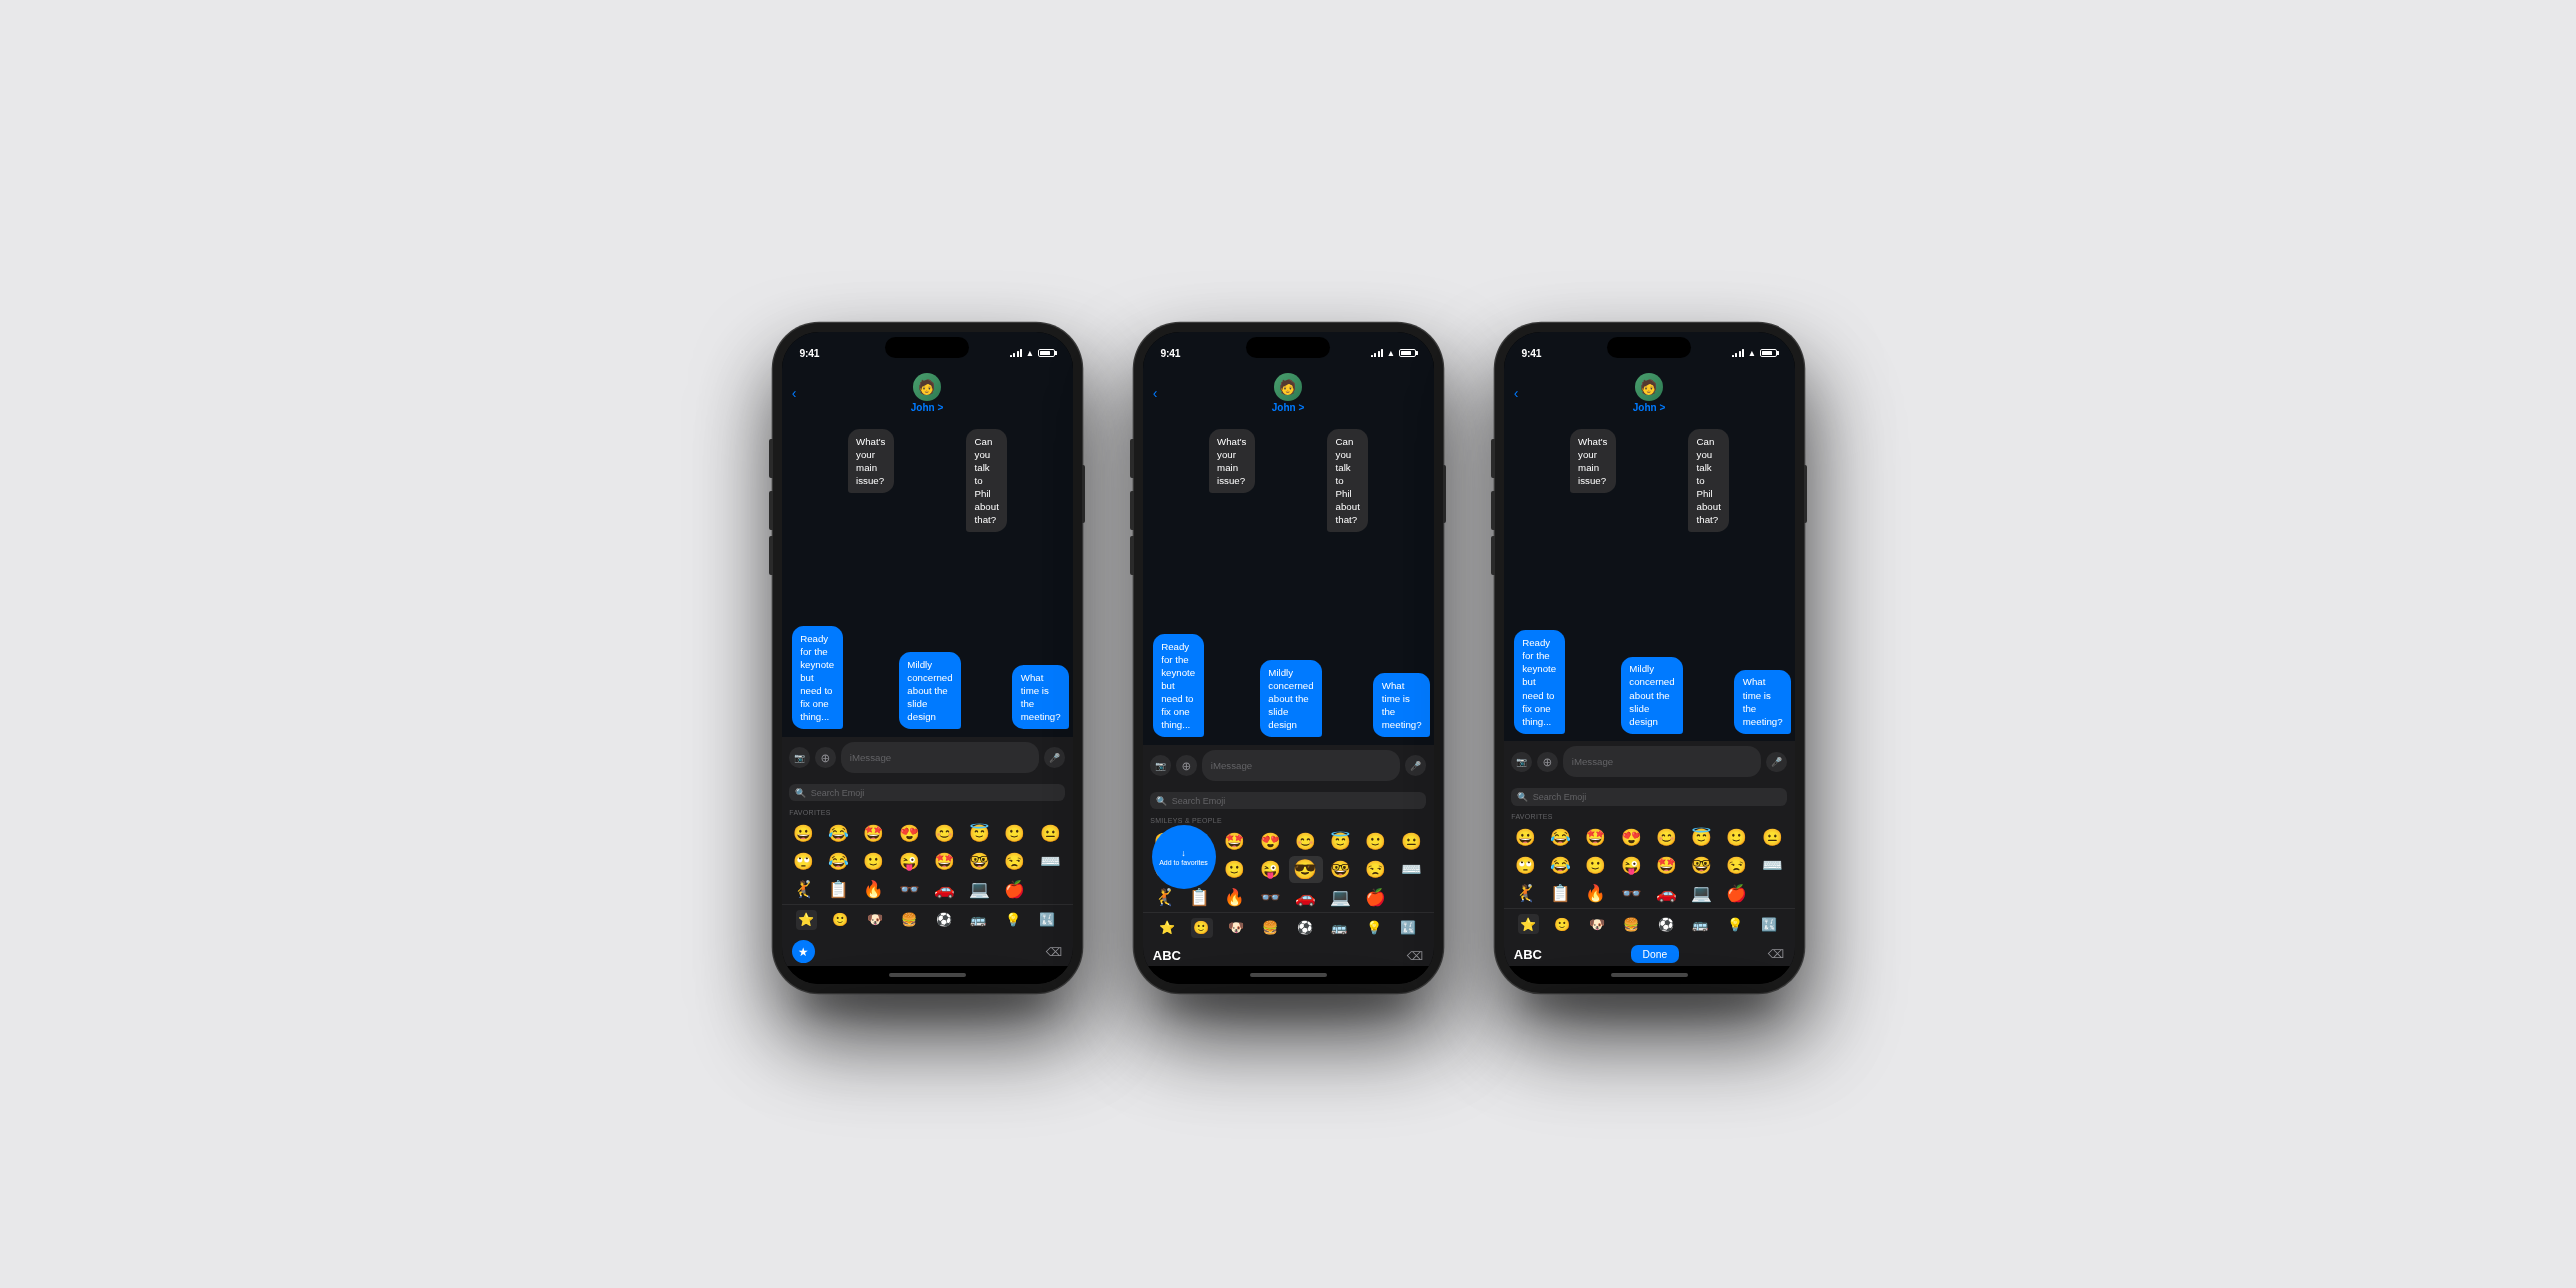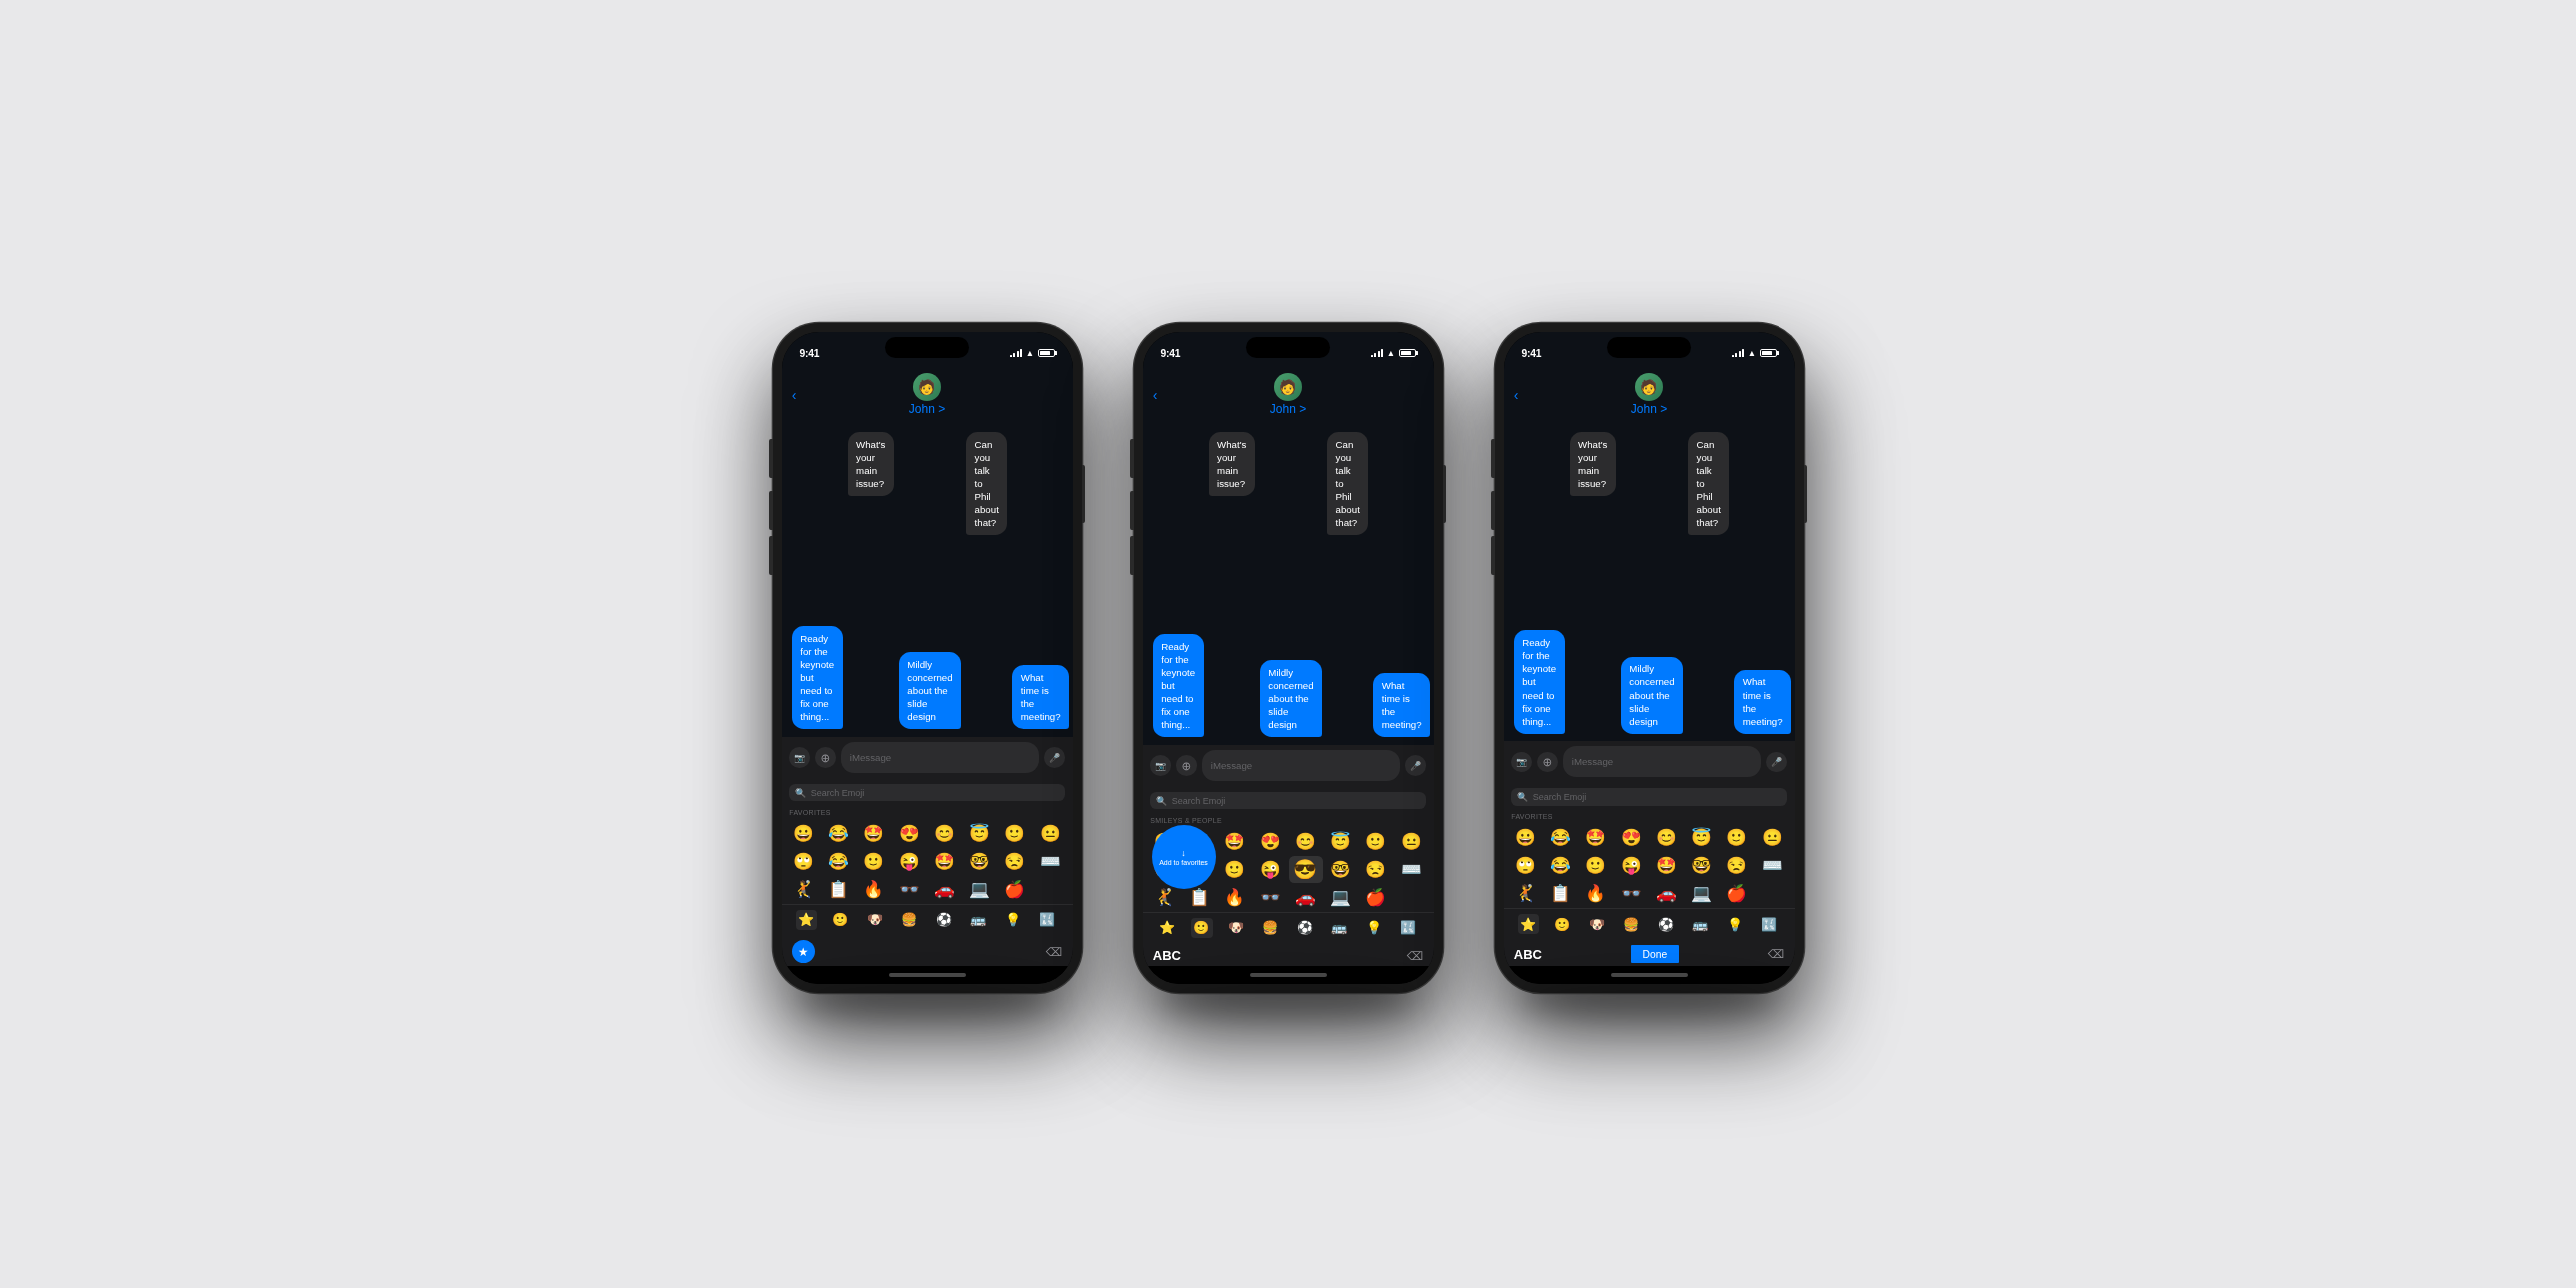--- a/index.html
+++ b/index.html
@@ -179,23 +179,23 @@
       border-radius: 50%;
       background: linear-gradient(135deg, #4a9f6e, #2d7a52);
       display: flex;
       align-items: center;
       justify-content: center;
       font-size: 14px;
       overflow: hidden;
     }
 
     .contact-name {
-      font-size: 12px;
+      font-size: 10px;
       color: #007aff;
-      font-weight: 400;
+      font-weight: 700;
     }
 
     
     .messages-area {
       flex: 1;
       background: #0d1117;
       padding: 7.7px 10.3px;
       display: flex;
       flex-direction: row;
       gap: 5.2px;
@@ -705,21 +705,21 @@
           <div class="cat-icon">🐶</div>
           <div class="cat-icon">🍔</div>
           <div class="cat-icon">⚽</div>
           <div class="cat-icon">🚌</div>
           <div class="cat-icon">💡</div>
           <div class="cat-icon">🔣</div>
         </div>
         <div class="emoji-bottom-bar">
           <span class="abc-btn">ABC</span>
 
-          <div style="background:#007aff;color:#fff;border-radius:1px;padding:3.9px 11.6px;font-size:10.3px;font-weight:500;">Done</div>
+          <div style="background:#007aff;color:#fff;border-radius:7px;padding:3.9px 11.6px;font-size:10.3px;font-weight:500;">Done</div>
           <span class="delete-btn">⌫</span>
         </div>
       </div>
       <div class="home-indicator">
         <div class="home-bar"></div>
       </div>
     </div>
   </div>
   <div class="phone-shadow"></div>
 </div>

